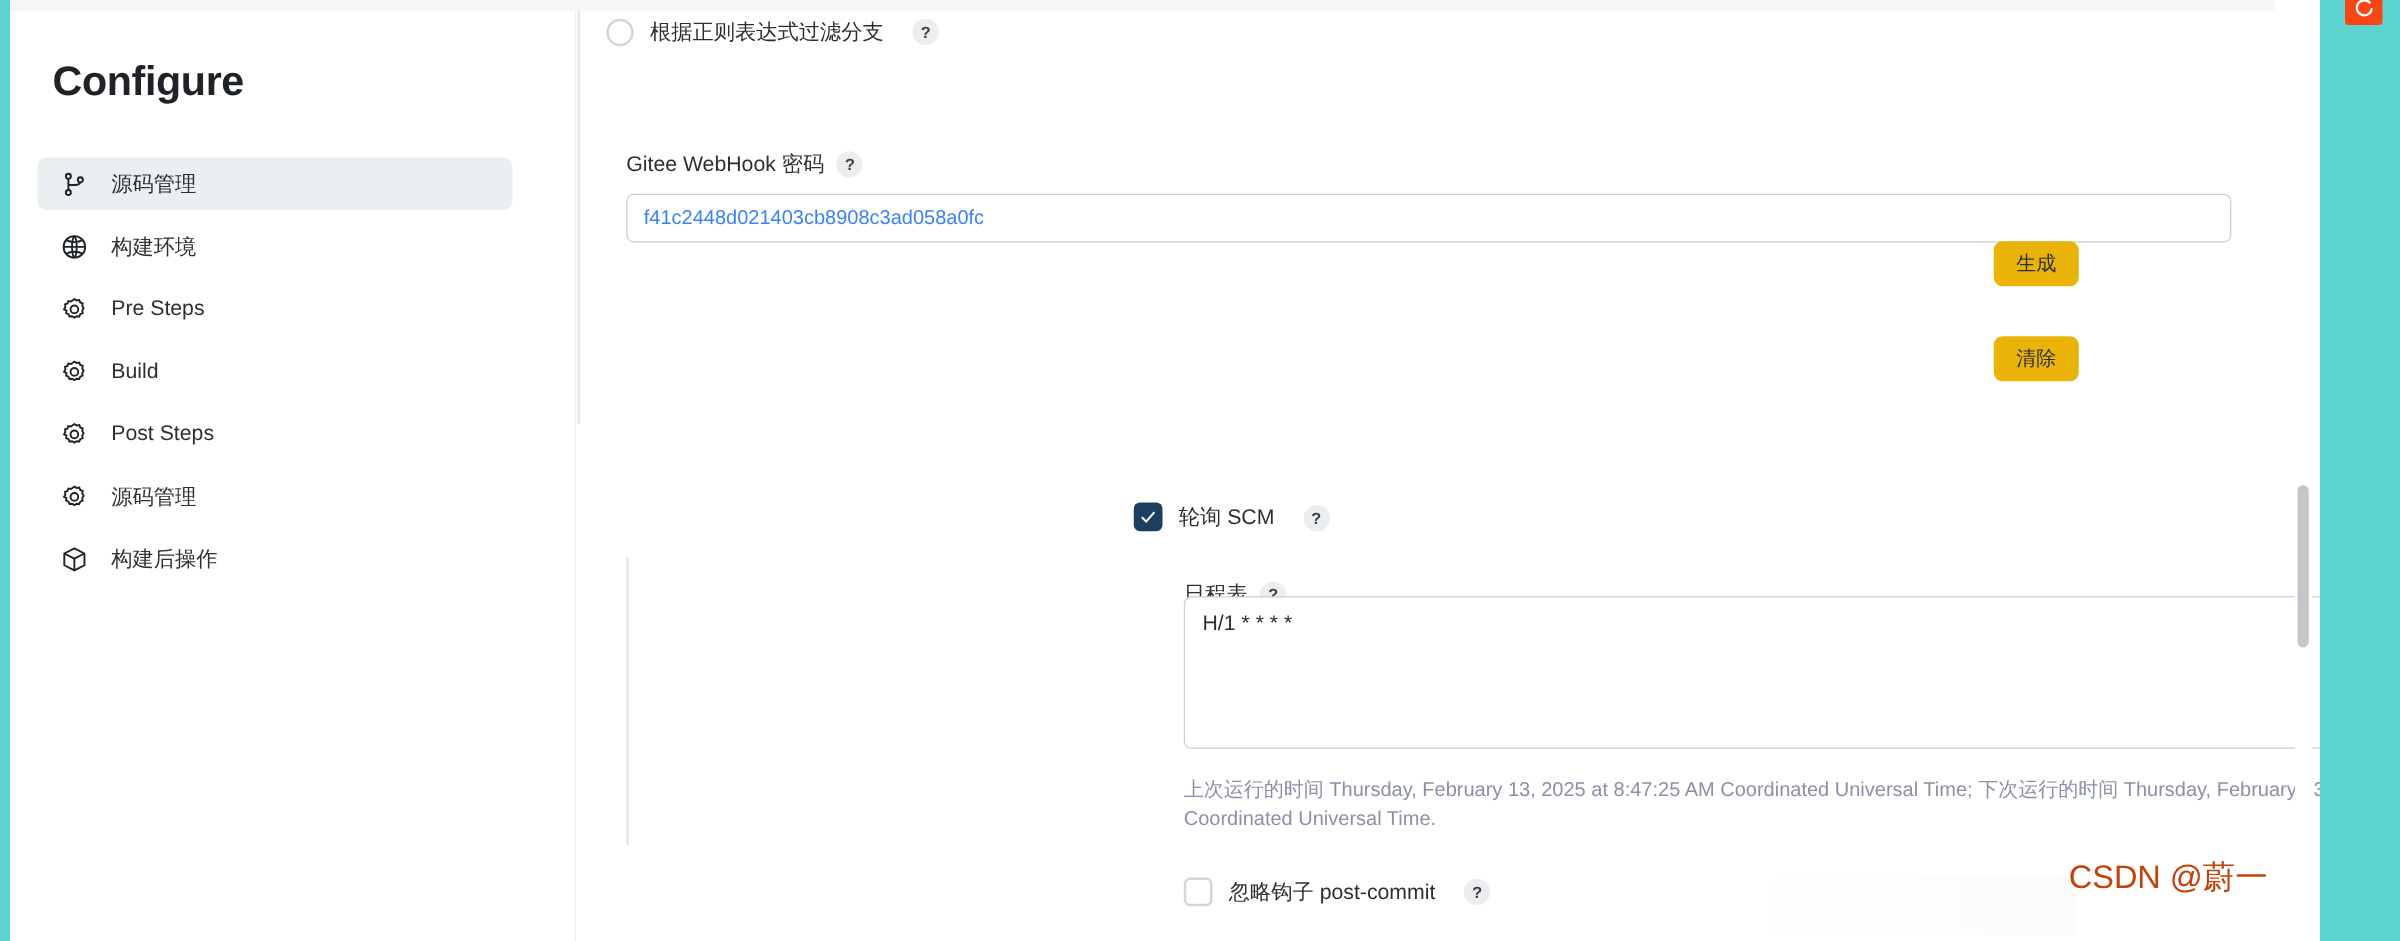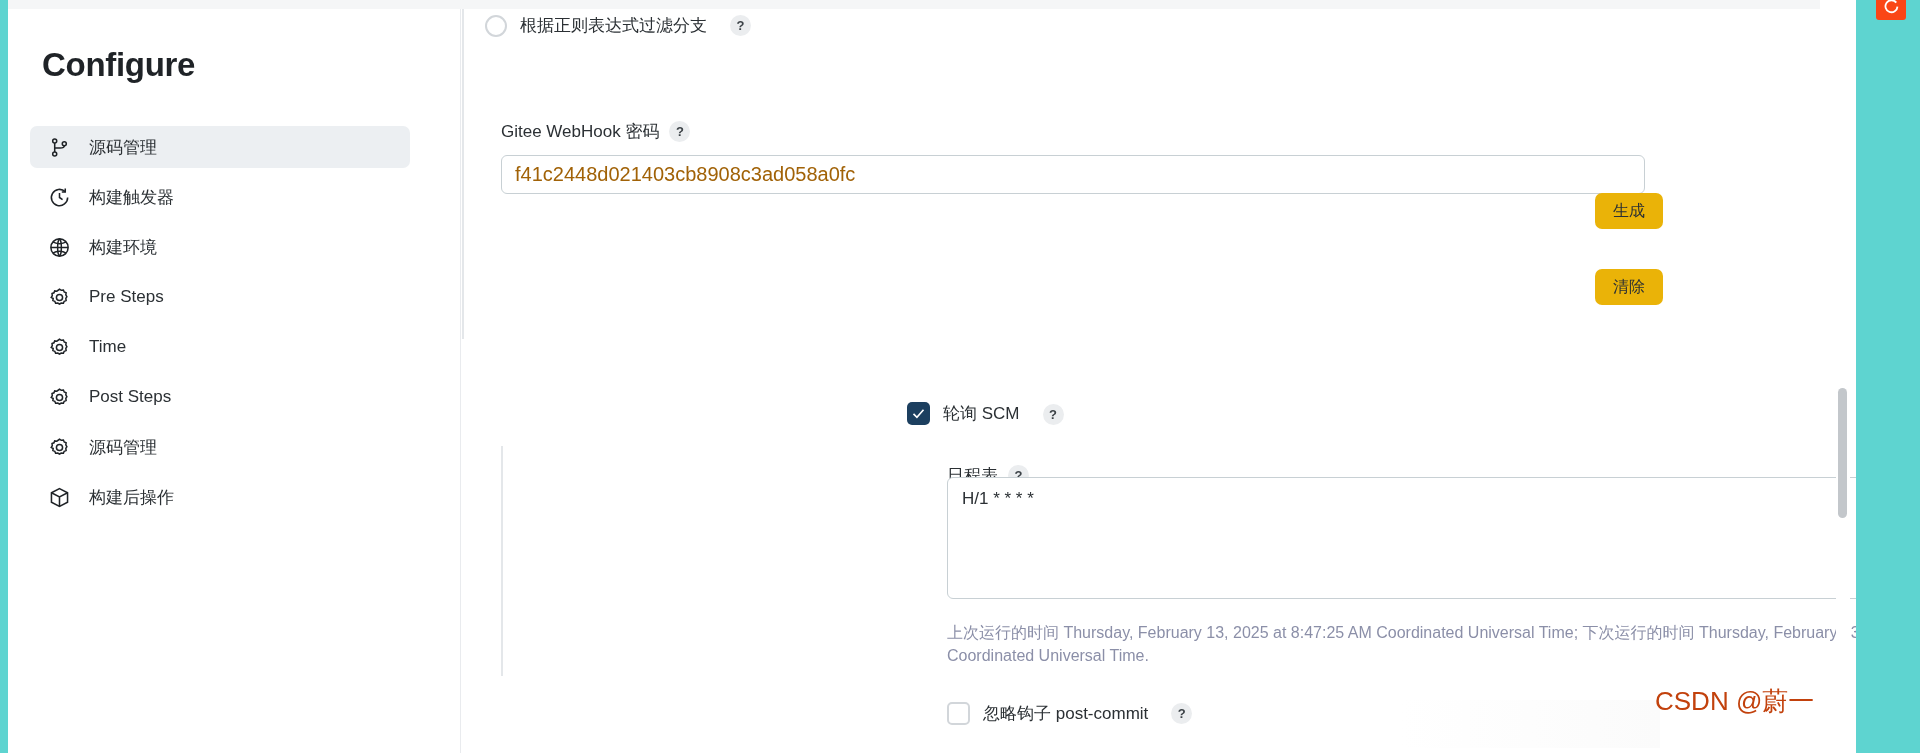--- a/index.html
+++ b/index.html
@@ -81,24 +81,24 @@
   }
 
   .field-label-row {
     position: absolute; left: 40px; top: 111px;
     display: flex; align-items: center;
   }
   .field-label { font-size: 17px; color: #2b3034; }
 
   .text-input {
     position: absolute; left: 40px; top: 146px;
-    width: 1144px; height: 39px;
+    width: 1284px; height: 39px;
     border: 1px solid #c8d0d4; border-radius: 6px;
     background: #fff; padding: 0 13px;
-    font-size: 20px; color: #a16207;
+    font-size: 16px; color: #3b82f6;
     font-family: "Liberation Sans", sans-serif;
     outline: none;
   }
 
   .btn-gray {
     position: absolute;
     min-width: 62px; height: 36px; padding: 0 18px;
     background: #eab308; border: none; border-radius: 7px;
     font-size: 16px; color: #2b3034; cursor: pointer;
     font-family: "Liberation Sans", sans-serif;
@@ -203,30 +203,20 @@
           <svg viewBox="0 0 24 24">
               <circle cx="7" cy="5.2" r="2.1"></circle>
               <circle cx="7" cy="18.8" r="2.1"></circle>
               <circle cx="17" cy="8.2" r="2.1"></circle>
               <path d="M7 7.3v9.4M7 12.5h5.6c2.3 0 4.4-1.1 4.4-2.4"></path>
             </svg>
         </span>
         <span class="nav-label">源码管理</span>
       </div>
 
-      <div class="nav-item">
-        <span class="nav-icon">
-          <svg viewBox="0 0 24 24">
-              <path d="M20.5 12a8.5 8.5 0 1 1-2.6-6.1"></path>
-              <path d="M18 2.6v3.6h-3.6"></path>
-              <path d="M12 7.2V12l3.2 2.2"></path>
-            </svg>
-        </span>
-        <span class="nav-label">构建触发器</span>
-      </div>
 
       <div class="nav-item">
         <span class="nav-icon">
           <svg viewBox="0 0 24 24">
               <circle cx="12" cy="12" r="9"></circle>
               <path d="M3 12h18M12 3c2.6 2.6 2.6 15.4 0 18M12 3C9.4 5.6 9.4 18.4 12 21"></path>
               <path d="M5 6.2c2 1.2 4.4 1.8 7 1.8s5-.6 7-1.8M5 17.8c2-1.2 4.4-1.8 7-1.8s5 .6 7 1.8"></path>
             </svg>
         </span>
         <span class="nav-label">构建环境</span>
@@ -242,21 +232,21 @@
         <span class="nav-label">Pre Steps</span>
       </div>
 
       <div class="nav-item">
         <span class="nav-icon">
           <svg viewBox="0 0 24 24">
               <circle cx="12" cy="12" r="3.2"></circle>
               <path d="M12 3.4l1.9 1.1 2.2-.3.8 2 2 .8-.3 2.2 1.1 1.9-1.1 1.9.3 2.2-2 .8-.8 2-2.2-.3-1.9 1.1-1.9-1.1-2.2.3-.8-2-2-.8.3-2.2L3.4 12l1.1-1.9-.3-2.2 2-.8.8-2 2.2.3z"></path>
             </svg>
         </span>
-        <span class="nav-label">Time</span>
+        <span class="nav-label">Build</span>
       </div>
 
       <div class="nav-item">
         <span class="nav-icon">
           <svg viewBox="0 0 24 24">
               <circle cx="12" cy="12" r="3.2"></circle>
               <path d="M12 3.4l1.9 1.1 2.2-.3.8 2 2 .8-.3 2.2 1.1 1.9-1.1 1.9.3 2.2-2 .8-.8 2-2.2-.3-1.9 1.1-1.9-1.1-2.2.3-.8-2-2-.8.3-2.2L3.4 12l1.1-1.9-.3-2.2 2-.8.8-2 2.2.3z"></path>
             </svg>
         </span>
         <span class="nav-label">Post Steps</span>

